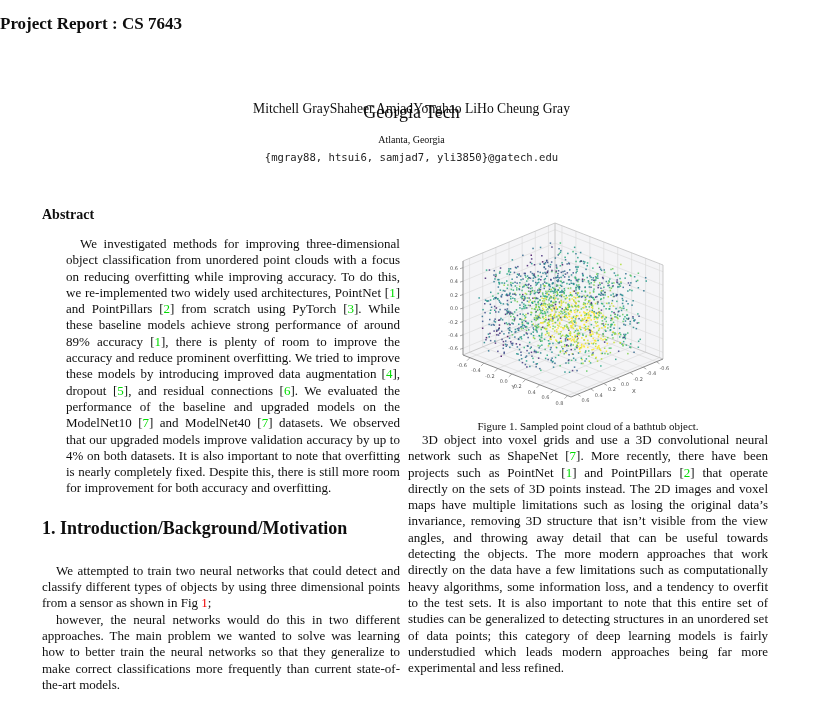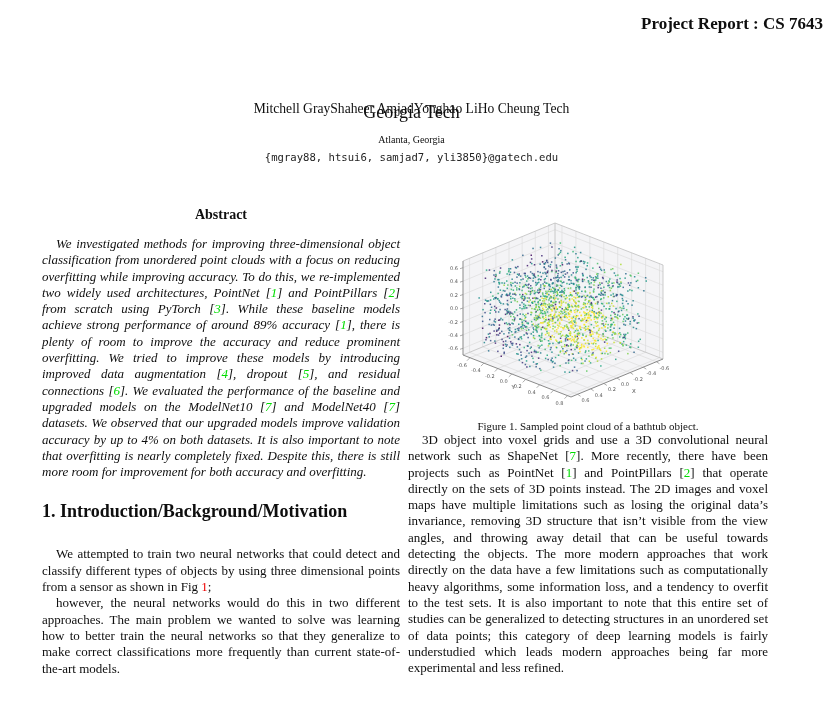--- a/index.html
+++ b/index.html
@@ -2,36 +2,36 @@
 <html lang="en" style="--cite-color: #00dd00; --figref-color: #ee0000;"><head>
 <meta charset="utf-8">
 <style>
   html,body{margin:0;padding:0;background:#ffffff;}
   .page{
     position:relative; width:823px; height:724px; overflow:hidden;
     background:#ffffff; color:#0e0e0e;
     font-family:"Liberation Serif", serif;
   }
   
-  .titleblock{position:absolute; left:0; top:13px; width:100%; text-align:right;}
+  .titleblock{position:absolute; left:0; top:13px; width:100%; text-align:left;}
   .titleblock .t{font-size:17px; font-weight:bold; line-height:22px;}
   .authors{position:absolute; left:0; top:101px; width:100%;
     display:flex; justify-content:center; font-size:13.6px;}
   .affil{position:absolute; left:0; top:102px; width:100%; text-align:center; font-size:18px;}
   .loc{position:absolute; left:0; top:134px; width:100%; text-align:center; font-size:10px;}
   .emails{position:absolute; left:0; top:151px; width:100%; text-align:center;
     font-family:"DejaVu Sans Mono", monospace; font-size:10.6px; color:#222;}
   
   .col-left{position:absolute; left:42px; top:207px; width:358px;}
   .col-right{position:absolute; left:408px; top:221px; width:360px;}
-  h2.abs-head{margin:0; text-align:center; font-size:14px; font-weight:bold;}
+  h2.abs-head{margin:0; font-size:14px; font-weight:bold;}
   h2.sec-head{margin:21px 0 0 0; font-size:18px; font-weight:bold;}
   p.body{margin:0; font-size:13px; line-height:16.3px; text-align:justify;
     text-indent:14px; hyphens:auto; -webkit-hyphens:auto;}
-  p.abstract{margin-top:13px; font-style:italic;}
+  p.abstract{margin-top:13px; margin-left:24px;}
   p.first{margin-top:24px;}
   .cite{color:var(--cite-color,#00dd00);}
   .figref{color:var(--figref-color,#ee0000);}
   
   .figwrap{width:340px; margin-left:15px; height:196px;}
   .figcaption{margin-top:3px; text-align:center; font-size:11px; color:#111;}
   .rbody{margin-top:15px;}
   svg text{font-family:"DejaVu Sans", sans-serif;}
 </style>
 </head>
@@ -40,21 +40,21 @@
 <div class="page">
 
   <div class="titleblock">
     <div class="t">Project Report : CS 7643</div>
   </div>
 
   <div class="authors">
     <span>Mitchell Gray</span>
     <span>Shaheer Amjad</span>
     <span>Yonghao Li</span>
-    <span>Ho Cheung Tech</span>
+    <span>Ho Cheung Gray</span>
   </div>
   <div class="affil">Georgia Tech</div>
   <div class="loc">Atlanta, Georgia</div>
   <div class="emails">{mgray88, htsui6, samjad7, yli3850}@gatech.edu</div>
 
   <div class="col-left">
     <h2 class="abs-head">Abstract</h2>
     <p class="body abstract"><span>We investigated methods for improving three-dimensional object classification from unordered point clouds with a focus on reducing overfitting while improving accuracy.  To do this, we re-implemented two widely used architectures, PointNet [</span><span class="cite">1</span><span>] and PointPillars [</span><span class="cite">2</span><span>] from scratch using PyTorch [</span><span class="cite">3</span><span>].  While these baseline models achieve strong performance of around 89% accuracy [</span><span class="cite">1</span><span>], there is plenty of room to improve the accuracy and reduce prominent overfitting.  We tried to improve these models by introducing improved data augmentation [</span><span class="cite">4</span><span>], dropout [</span><span class="cite">5</span><span>], and residual connections [</span><span class="cite">6</span><span>].  We evaluated the performance of the baseline and upgraded models on the ModelNet10 [</span><span class="cite">7</span><span>] and ModelNet40 [</span><span class="cite">7</span><span>] datasets.  We observed that our upgraded models improve validation accuracy by up to 4% on both datasets. It is also important to note that overfitting is nearly completely fixed.  Despite this, there is still more room for improvement for both accuracy and overfitting.</span></p>
     <h2 class="sec-head">1. Introduction/Background/Motivation</h2>
     <p class="body first"><span>We attempted to train two neural networks that could detect and classify different types of objects by using three dimensional points from a sensor as shown in Fig </span><span class="figref">1</span><span>;</span></p>

